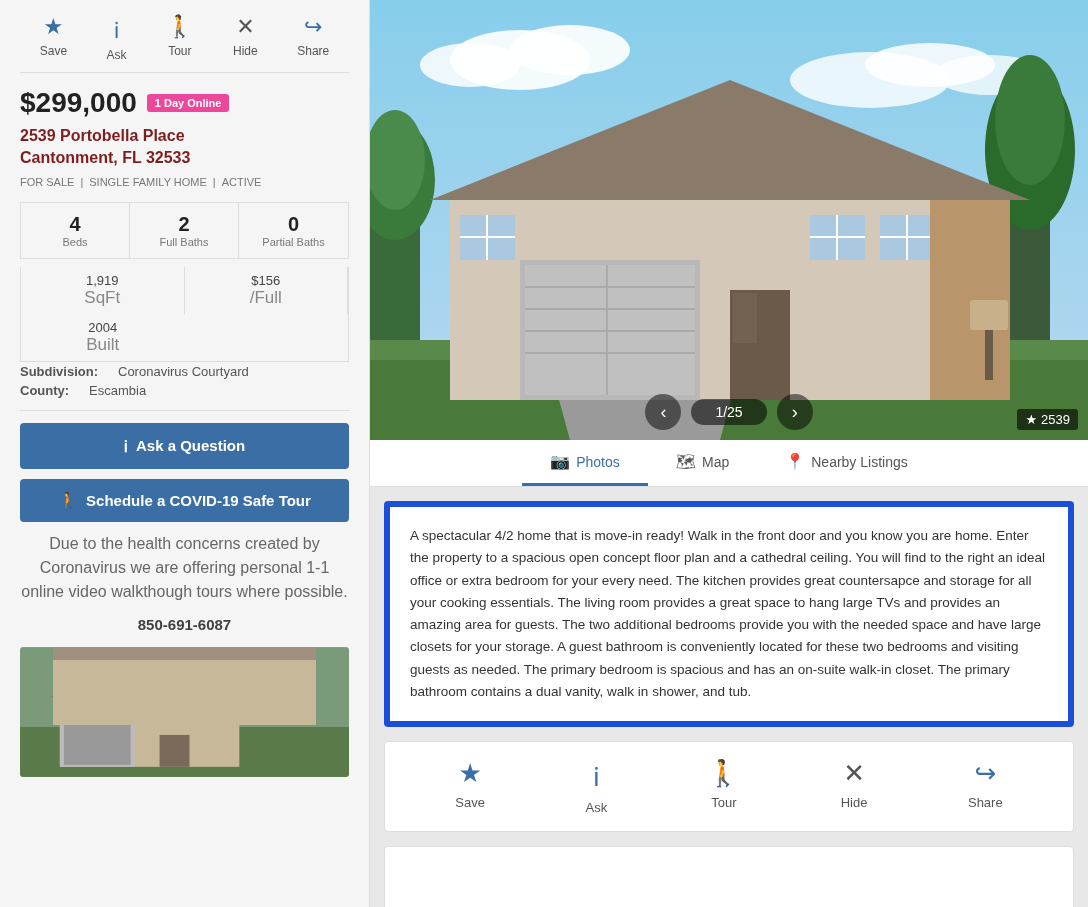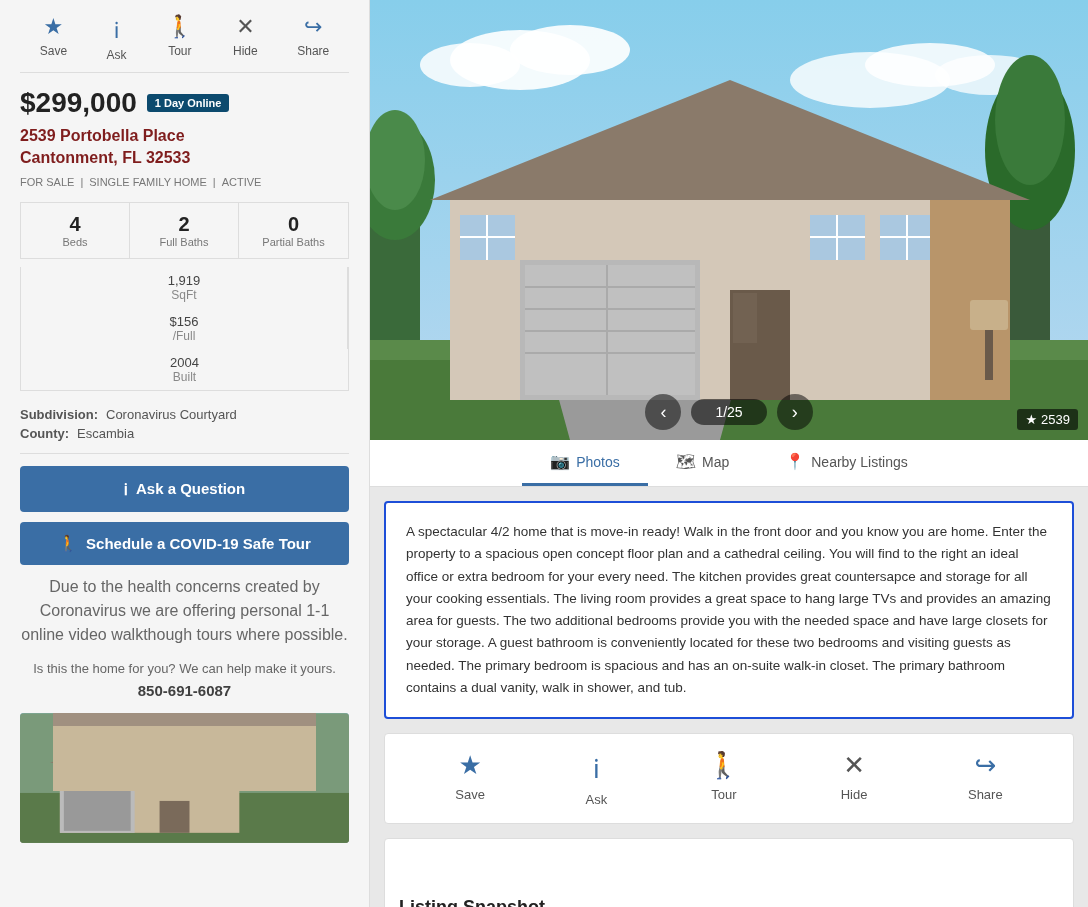--- a/index.html
+++ b/index.html
@@ -52,21 +52,21 @@
       align-items: center;
       gap: 10px;
       margin-bottom: 6px;
     }
     .price {
       font-size: 28px;
       font-weight: bold;
       color: #222;
     }
     .day-badge {
-      background: #0c4a6e;
+      background: #ec4899;
       color: white;
       font-size: 11px;
       padding: 3px 8px;
       border-radius: 3px;
       font-weight: bold;
     }
     .address {
       font-size: 16px;
       font-weight: bold;
       color: #7f1d1d;
@@ -98,38 +98,38 @@
       font-size: 20px;
       font-weight: bold;
       color: #222;
     }
     .stat-label {
       font-size: 11px;
       color: #777;
     }
     .stats-grid2 {
       display: grid;
-      grid-template-columns: 1fr;
+      grid-template-columns: 1fr 1fr;
       border: 1px solid #ddd;
       border-top: none;
-      margin-bottom: 16px;
+      margin-bottom: 2px;
     }
     .stat-cell2 {
       text-align: center;
       padding: 6px;
       border-right: 1px solid #ddd;
       font-size: 13px;
       color: #444;
     }
     .stat-cell2:last-child { border-right: none; }
-    .stat-sub { font-size: 12px; color: #888; }
+    .stat-sub { font-size: 17px; color: #888; }
     
     .detail-row {
       display: flex;
-      gap: 8px;
+      gap: 20px;
       font-size: 13px;
       margin-bottom: 4px;
     }
     .detail-label { color: #555; font-weight: bold; }
     .detail-value { color: #555; }
     .divider { border: none; border-top: 1px solid #ddd; margin: 12px 0; }
     .listing-courtesy {
       font-size: 11px;
       color: #888;
       margin-bottom: 14px;
@@ -279,21 +279,21 @@
       gap: 6px;
       border-bottom: 3px solid transparent;
     }
     .photo-tab.active {
       color: #3a6ea5;
       border-bottom: 3px solid #3a6ea5;
     }
     .tab-icon { font-size: 16px; }
     
     .description-box {
-      border: 2px solid #1d4ed8;
+      border: 6px solid #1d4ed8;
       border-radius: 4px;
       padding: 18px 20px;
       margin: 14px 14px;
       background: white;
       font-size: 13.5px;
       color: #333;
       line-height: 1.65;
     }
     
     .bottom-actions {
@@ -443,21 +443,20 @@
       <span>Ask a Question</span>
     </button>
 
     <button class="btn-primary">
       <span class="btn-icon">🚶</span>
       <span>Schedule a COVID-19 Safe Tour</span>
     </button>
 
     <div class="covid-notice">Due to the health concerns created by Coronavirus we are offering personal 1-1 online video walkthough tours where possible.</div>
 
-    <div class="home-question">Is this the home for you? We can help make it yours.</div>
     <div class="phone-number">850-691-6087</div>
 
     <div class="thumbnail-wrap">
       <div class="fake-thumb">
         <svg width="100%" height="100%" viewBox="0 0 330 130" xmlns="http://www.w3.org/2000/svg">
 
           <rect x="0" y="0" width="330" height="130" fill="#7a9a7a"></rect>
 
           <rect x="0" y="80" width="330" height="50" fill="#5a7a4a"></rect>
 

